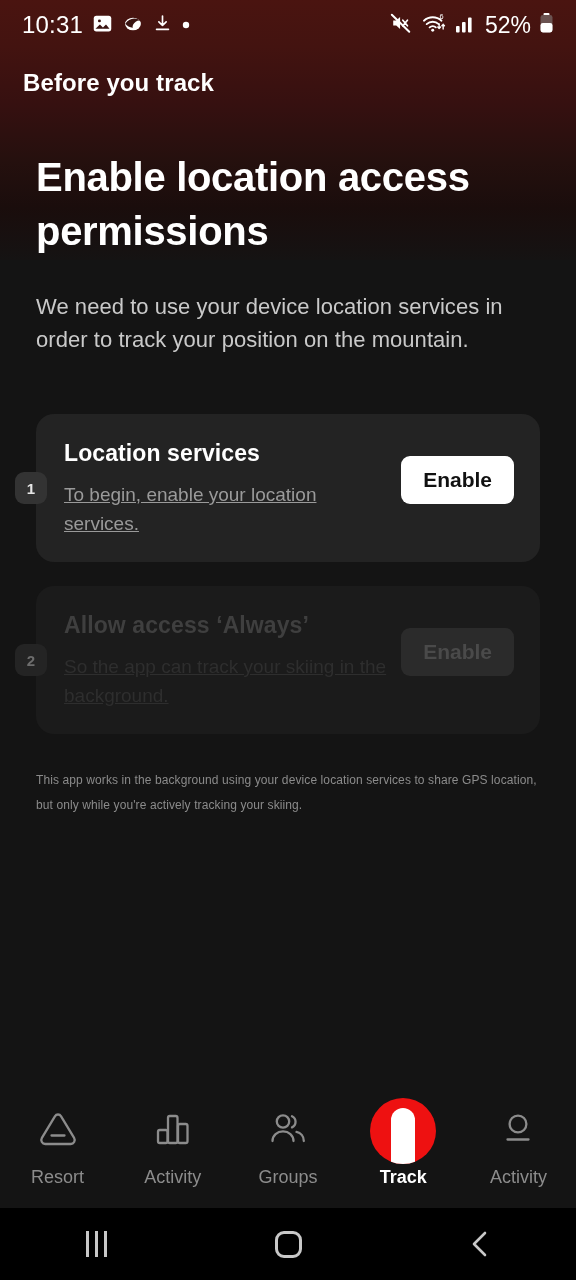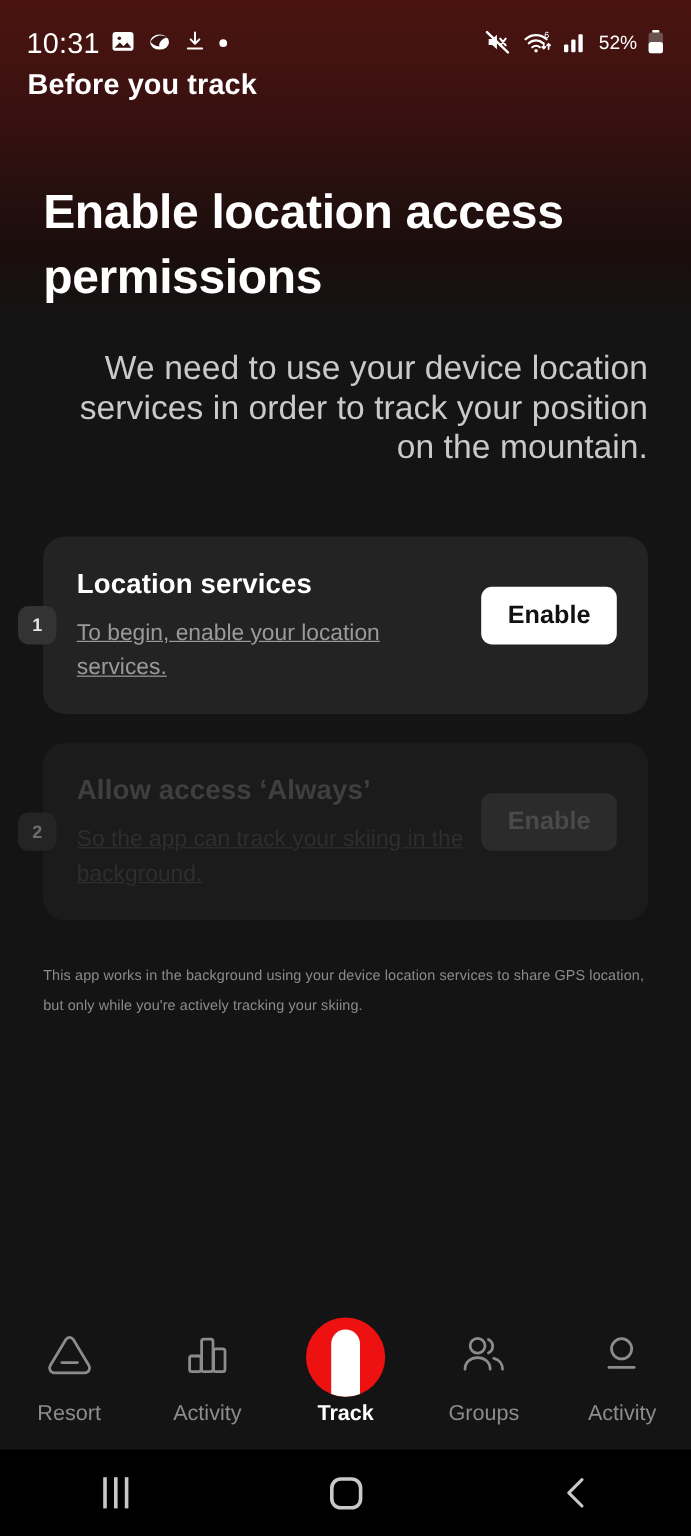--- a/index.html
+++ b/index.html
@@ -18,47 +18,47 @@
 
   
   #gradient {
     position:absolute; left:0; top:0; width:576px; height:260px;
     background:linear-gradient(180deg,#4a1410 0%, #431310 18%, #361010 40%, #25100e 62%, #1a0d0c 80%, #151313 100%);
     pointer-events:none;
   }
 
   
   #statusbar {
-    position:absolute; left:0; top:12px; width:576px; height:50px;
+    position:absolute; left:0; top:0; width:576px; height:50px;
     display:flex; align-items:center; padding:0 22px;
     color:#fff; z-index:5;
   }
   #sb-left { display:flex; align-items:center; gap:9px; }
   #sb-clock { font-size:24px; font-weight:500; letter-spacing:.2px; }
   #sb-right { margin-left:auto; display:flex; align-items:center; gap:8px; }
-  #sb-battery-text { font-size:16px; font-weight:500; }
+  #sb-battery-text { font-size:23px; font-weight:500; }
   .sbicon { display:block; }
 
   
   #page-header {
-    position:absolute; left:0; top:46px; width:576px; height:50px;
+    position:absolute; left:0; top:58px; width:576px; height:50px;
     display:flex; align-items:center; padding:0 23px; z-index:4;
   }
   #page-header .title { color:#fff; font-size:24px; font-weight:bold; letter-spacing:.1px; }
 
   
   #content { position:absolute; left:0; top:150px; width:576px; padding:0 36px; z-index:3; }
 
   #headline {
     color:#fff; font-size:40px; line-height:54px; font-weight:bold;
     letter-spacing:-.3px; 
   }
   #subcopy {
-    color:#c9c9c9; font-size:28px; line-height:33px; font-weight:400;
-    margin-top:32px; letter-spacing:.05px;text-align:right;
+    color:#c9c9c9; font-size:22px; line-height:33px; font-weight:400;
+    margin-top:32px; letter-spacing:.05px;
   }
 
   
   #cards { margin-top:58px; position:relative; }
   .card {
     position:relative;
     background:#232323;
     border-radius:18px;
     padding:24px 26px 24px 28px;
     display:flex; align-items:flex-start;
@@ -266,39 +266,39 @@
       <div class="ico">
         <svg width="42" height="42" viewBox="0 0 42 42">
           <rect x="6" y="22" width="9.5" height="13" rx="1.8" fill="none" stroke="#8c8c8c" stroke-width="2.3"></rect>
           <rect x="16" y="8" width="9.5" height="27" rx="1.8" fill="none" stroke="#8c8c8c" stroke-width="2.3"></rect>
           <rect x="26" y="16" width="9.5" height="19" rx="1.8" fill="none" stroke="#8c8c8c" stroke-width="2.3"></rect>
         </svg>
       </div>
       <div class="lbl">Activity</div>
     </div>
 
-    <div class="tab active">
-      <div class="ico">
-        <div class="track-circle">
-          <div class="track-pill"></div>
-        </div>
-      </div>
-      <div class="lbl">Track</div>
-    </div>
-
     <div class="tab">
       <div class="ico">
         <svg width="46" height="42" viewBox="0 0 46 42">
           <circle cx="18" cy="13.5" r="6.2" fill="none" stroke="#8c8c8c" stroke-width="2.3"></circle>
           <path d="M7.5 33c0-5.8 4.7-9.6 10.5-9.6S28.5 27.2 28.5 33" fill="none" stroke="#8c8c8c" stroke-width="2.3" stroke-linecap="round"></path>
           <path d="M27 8.2a6.2 6.2 0 0 1 0 11.2" fill="none" stroke="#8c8c8c" stroke-width="2.3" stroke-linecap="round"></path>
           <path d="M31.5 23.9c4.2.9 7.3 4.4 7.3 9.1" fill="none" stroke="#8c8c8c" stroke-width="2.3" stroke-linecap="round"></path>
         </svg>
       </div>
       <div class="lbl">Groups</div>
+    </div>
+
+    <div class="tab active">
+      <div class="ico">
+        <div class="track-circle">
+          <div class="track-pill"></div>
+        </div>
+      </div>
+      <div class="lbl">Track</div>
     </div>
 
     <div class="tab">
       <div class="ico">
         <svg width="42" height="42" viewBox="0 0 42 42">
           <circle cx="21" cy="16" r="8.4" fill="none" stroke="#8c8c8c" stroke-width="2.3"></circle>
           <path d="M10.5 31.5h21" stroke="#8c8c8c" stroke-width="2.3" stroke-linecap="round"></path>
         </svg>
       </div>
       <div class="lbl">Activity</div>

